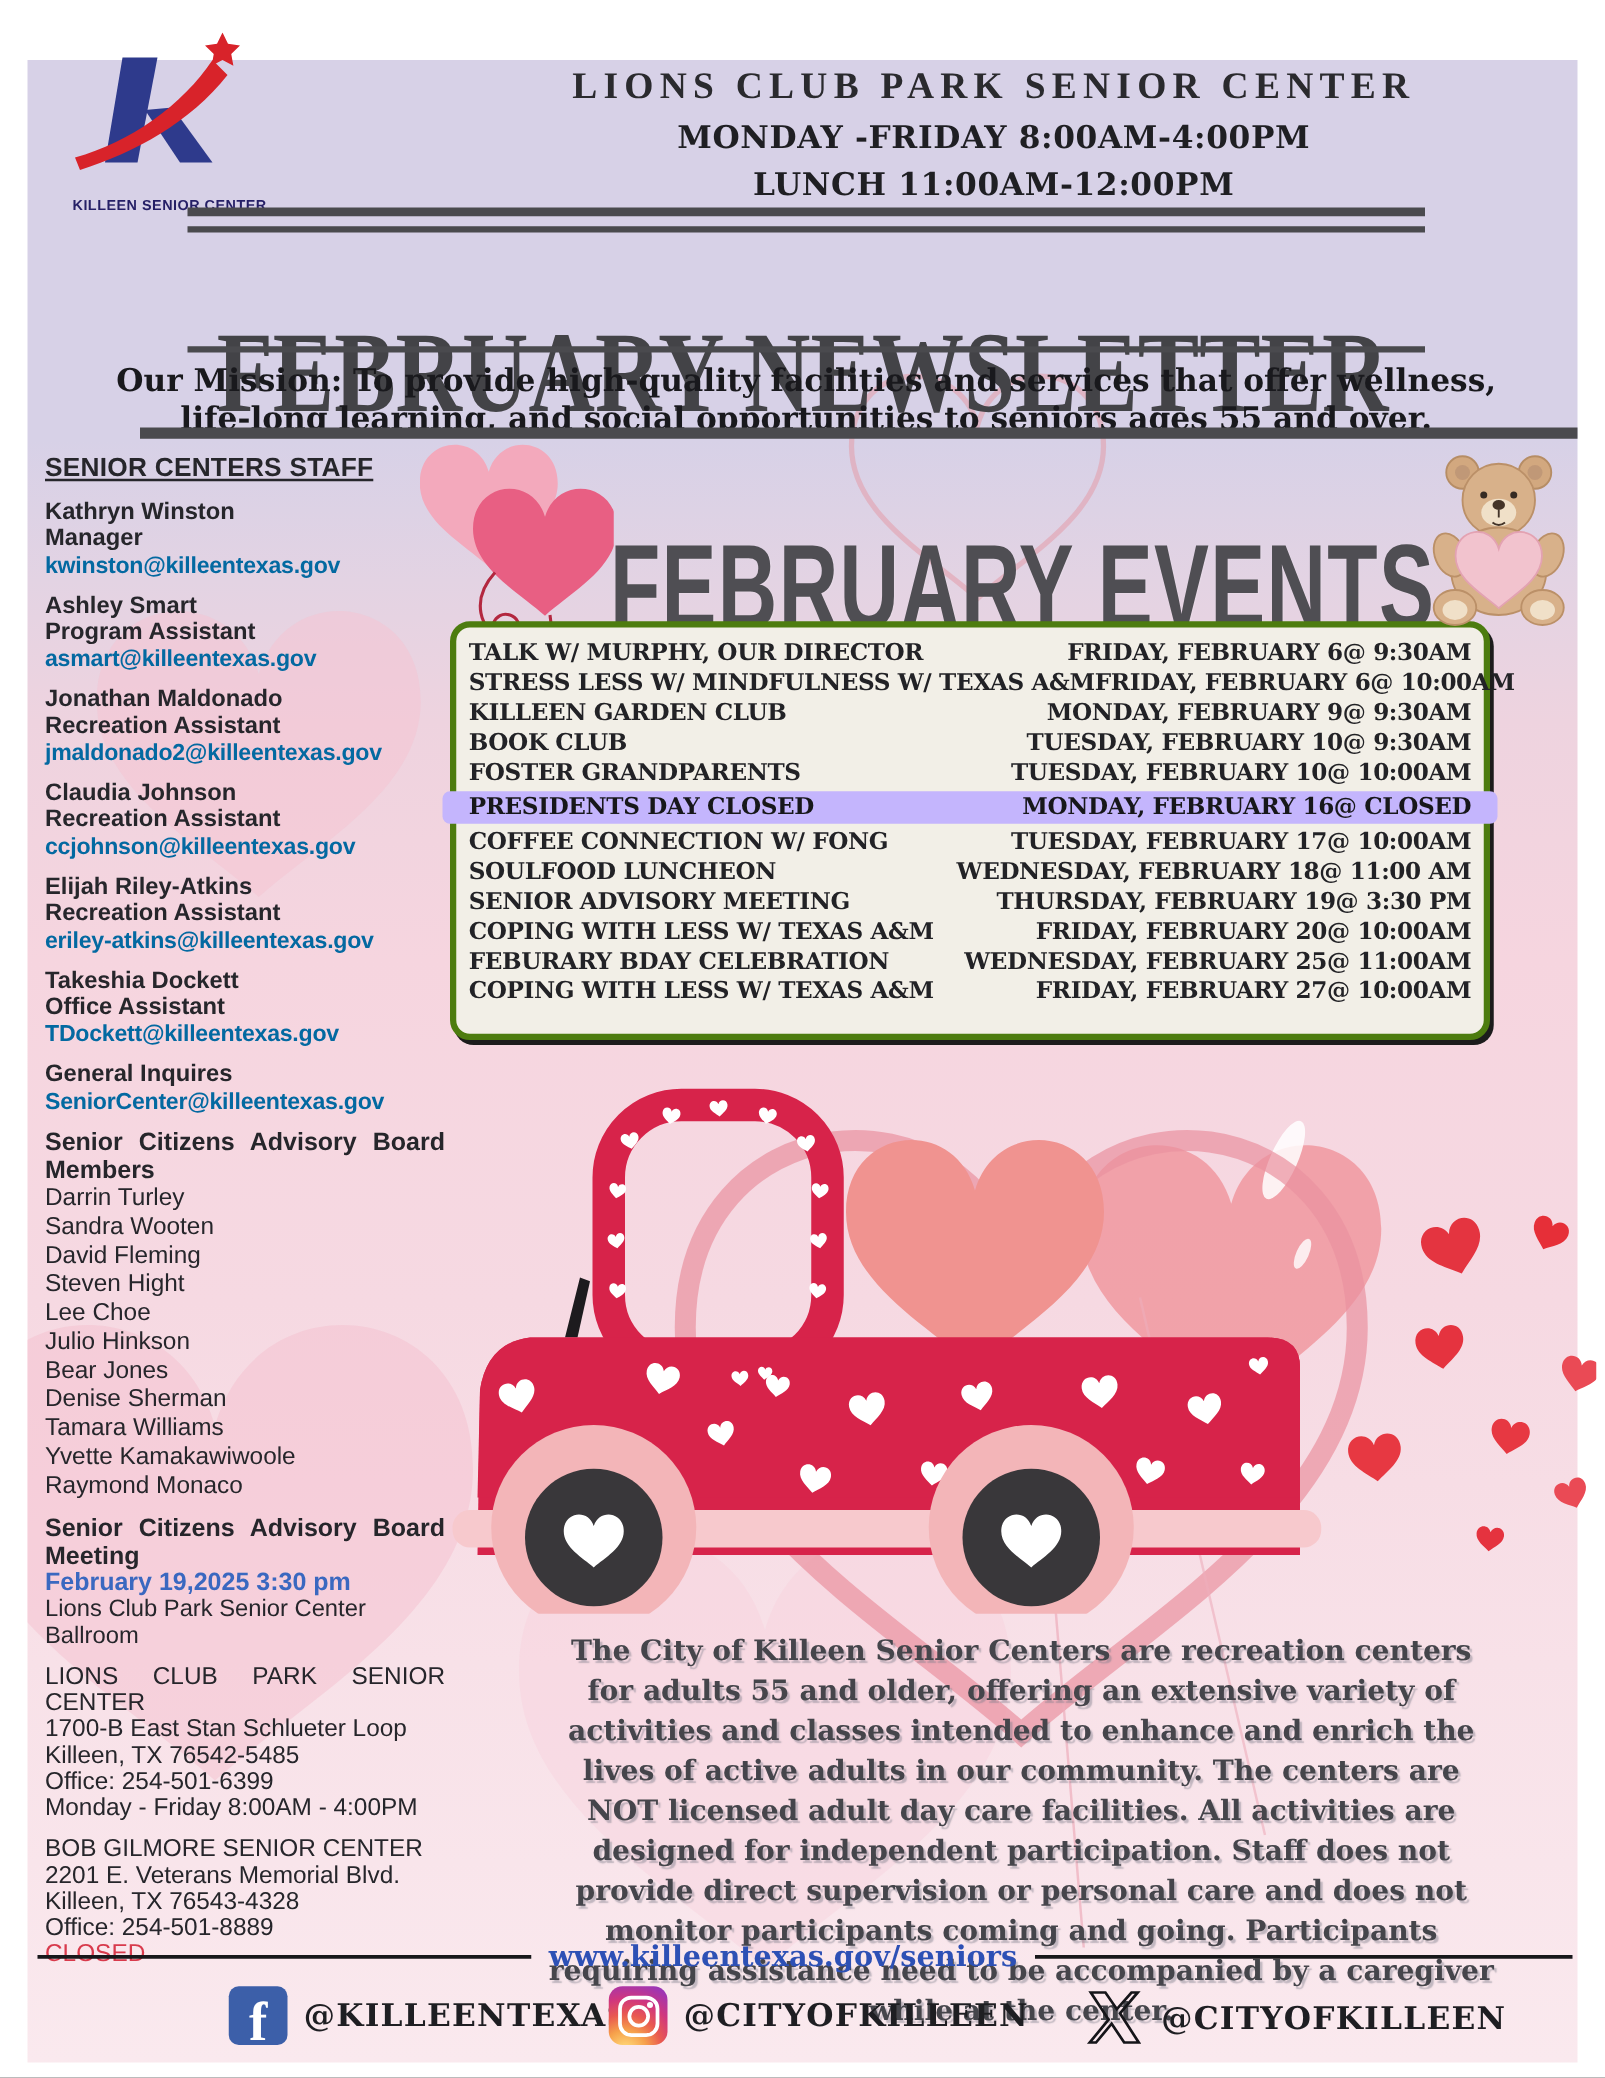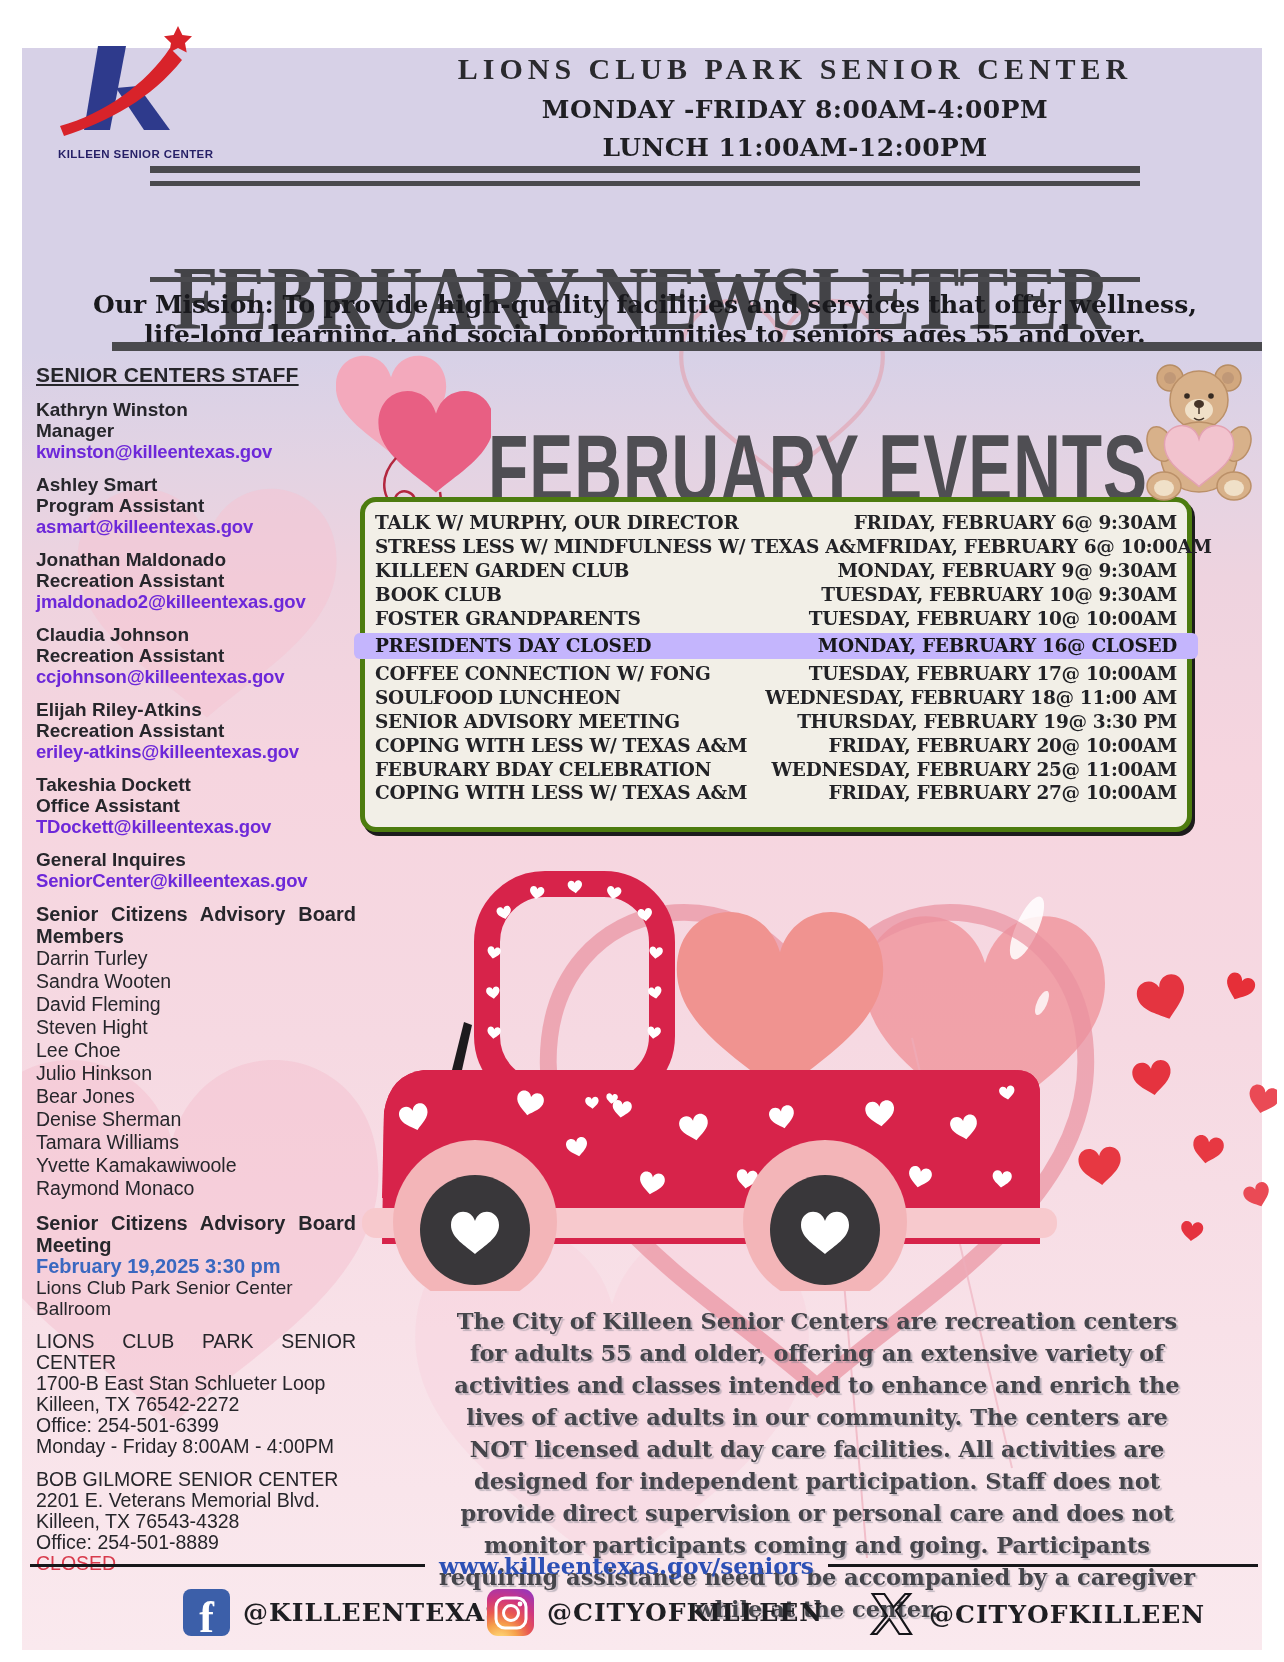--- a/index.html
+++ b/index.html
@@ -6,41 +6,41 @@
   .page{position:relative;width:1284px;height:1662px;background:#ffffff;overflow:hidden;
         font-family:"Liberation Sans",sans-serif;margin:0 auto;}
   .inner-bg{position:absolute;left:22px;top:48px;width:1240px;height:1602px;
     background:linear-gradient(180deg,#d7d1e7 0%,#d7d1e7 19%,#e3d3e3 26%,#eed3df 33%,
       #f6d5df 45%,#f6d9e2 62%,#f8e1e8 80%,#fae9ee 100%);}
   .bg-svg{position:absolute;left:22px;top:48px;width:1240px;height:1602px;z-index:0;}
 
   
   .logo{position:absolute;left:58px;top:26px;width:170px;z-index:3;}
   .logo-caption{font-weight:bold;font-size:11.5px;letter-spacing:.4px;color:#251f66;
-    white-space:nowrap;margin-top:8px;}
+    white-space:nowrap;margin-top:18px;}
   .hdr-text{position:absolute;left:310px;top:52px;width:970px;text-align:center;z-index:3;}
   .h-name{font-family:"Liberation Serif",serif;font-weight:bold;font-size:30px;
     letter-spacing:5px;color:#2a2a2e;}
   .h-sub{font-family:"DejaVu Serif",serif;font-weight:bold;font-size:25px;color:#1f1f23;
     margin-top:9px;letter-spacing:.5px;}
   .rule{position:absolute;background:#4a4a4e;z-index:3;}
   .masthead{position:absolute;left:0;top:190px;width:1284px;text-align:center;z-index:3;
     font-family:"Liberation Serif",serif;font-weight:bold;font-size:92px;line-height:1;
     color:#434347;transform:scale(.80,1.0);transform-origin:center top;white-space:nowrap;}
   .mission{position:absolute;left:60px;top:290px;width:1170px;text-align:center;z-index:3;
     font-family:"DejaVu Serif",serif;font-weight:bold;font-size:25px;line-height:30px;color:#19191d;}
 
   
   .sidebar{position:absolute;left:36px;top:364px;width:320px;z-index:3;color:#26262b;
     font-size:19px;line-height:21px;}
   .sb-h{font-weight:bold;font-size:21px;letter-spacing:.2px;text-decoration:underline;
     margin:0 0 14px 0;}
   .blk{margin-bottom:12px;}
   .b{font-weight:bold;}
-  .email{color:#6d28d9;font-weight:bold;font-size:18.5px;letter-spacing:-.2px;white-space:nowrap;}
+  .email{color:#0369a1;font-weight:bold;font-size:18.5px;letter-spacing:-.2px;white-space:nowrap;}
   .jst{text-align:justify;font-weight:bold;font-size:20px;line-height:22px;}
   .member{font-size:19.5px;line-height:23px;}
   .blue-date{color:#3a68c0;font-weight:bold;font-size:20px;}
   .loc div{font-size:19.5px;line-height:21px;}
   .loc .jst{font-weight:normal;}
   .closed{color:#d83a4c;font-size:19.5px;}
 
   
   .ev-heading{position:absolute;left:488px;top:368px;z-index:4;white-space:nowrap;
     font-family:"Liberation Sans",sans-serif;font-weight:bold;font-size:64px;line-height:1;
@@ -210,21 +210,21 @@
     <div class="jst">Senior Citizens Advisory Board Meeting</div>
     <div class="blk">
       <div class="blue-date">February 19,2025 3:30 pm</div>
       <div>Lions Club Park Senior Center</div>
       <div>Ballroom</div>
     </div>
 
     <div class="loc blk">
       <div class="jst">LIONS CLUB PARK SENIOR CENTER</div>
       <div>1700-B East Stan Schlueter Loop</div>
-      <div>Killeen, TX 76542-2272</div>
+      <div>Killeen, TX 76542-5485</div>
       <div>Office: 254-501-6399</div>
       <div>Monday - Friday 8:00AM - 4:00PM</div>
     </div>
 
     <div class="loc">
       <div>BOB GILMORE SENIOR CENTER</div>
       <div>2201 E. Veterans Memorial Blvd.</div>
       <div>Killeen, TX 76543-4328</div>
       <div>Office: 254-501-8889</div>
       <div class="closed">CLOSED</div>

